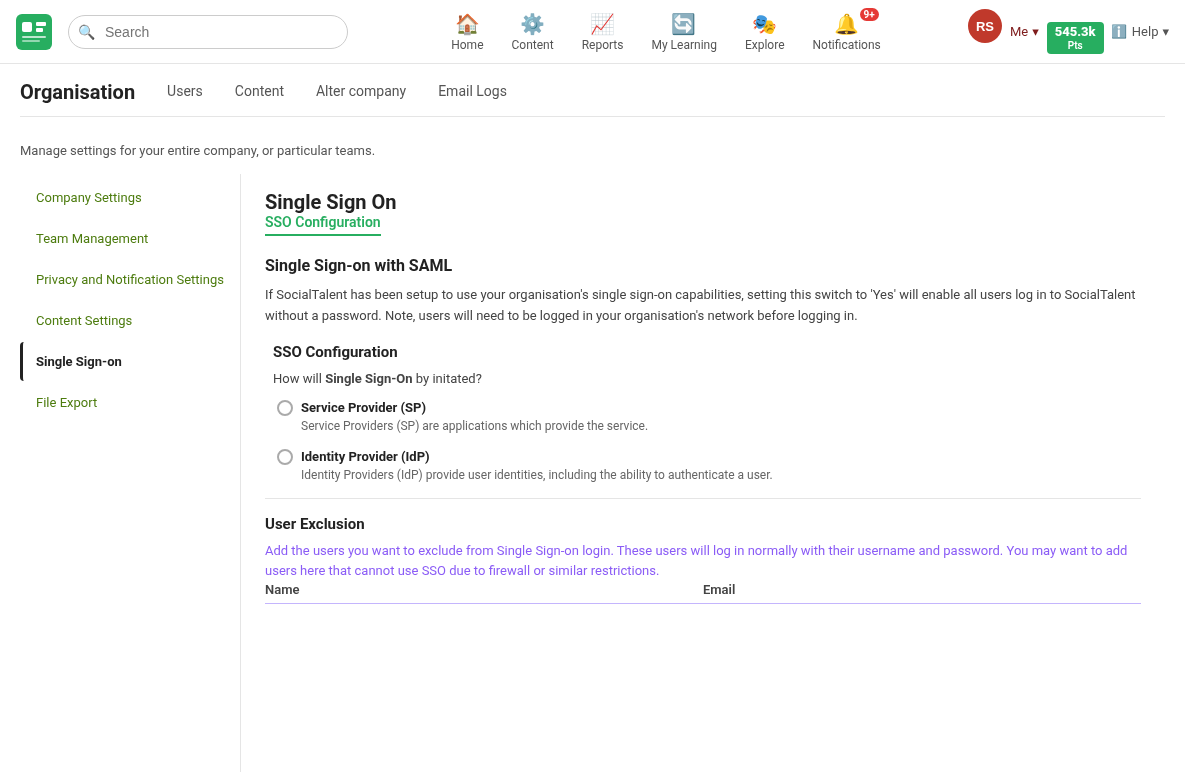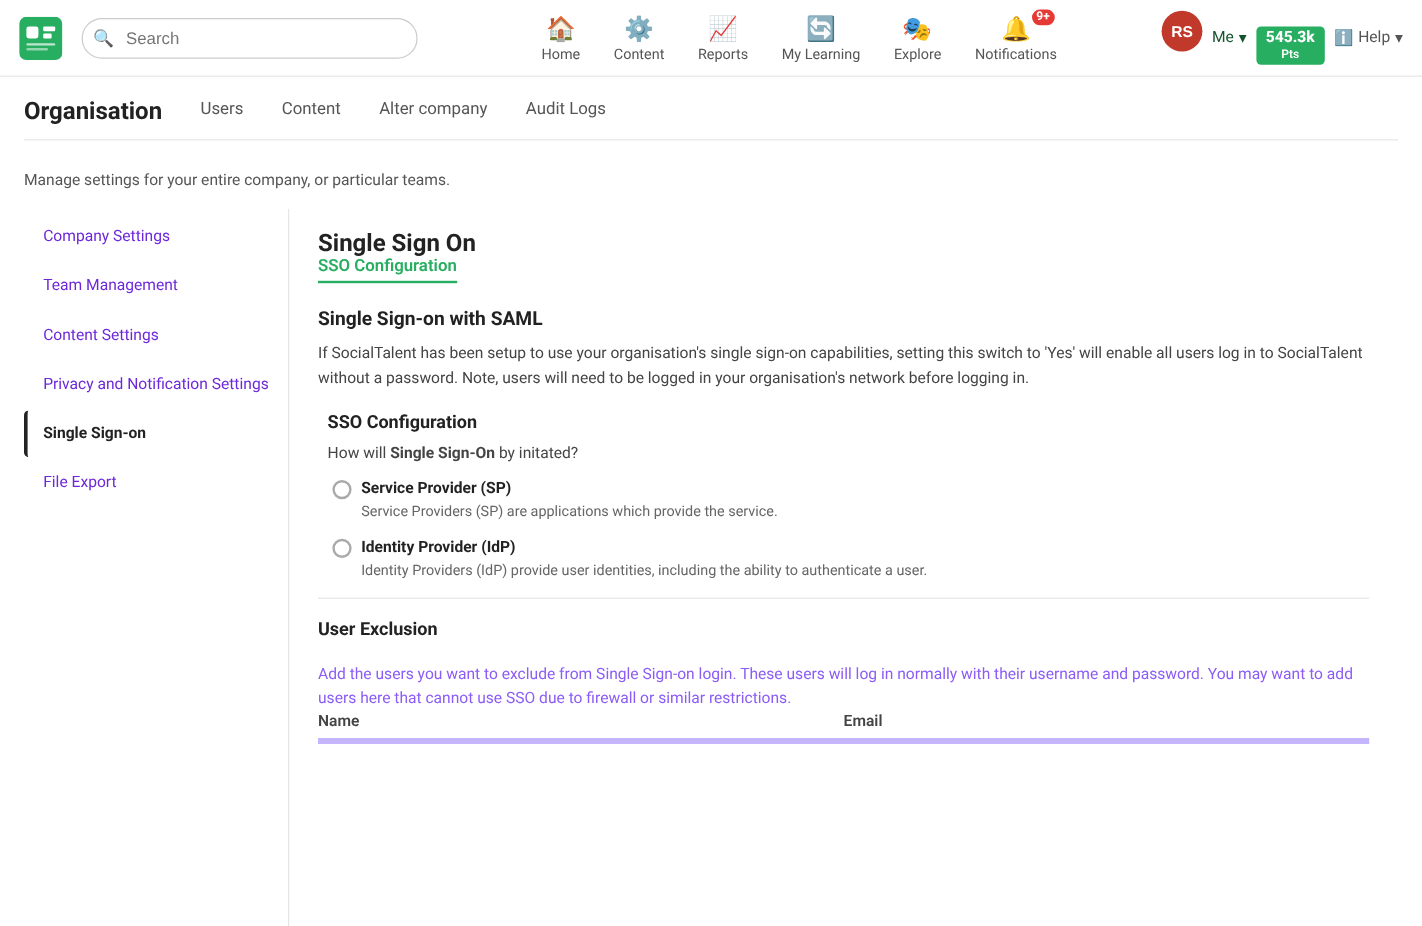--- a/index.html
+++ b/index.html
@@ -22,21 +22,21 @@
     .nav-item { display: flex; flex-direction: column; align-items: center; gap: 2px; padding: 6px 12px; cursor: pointer; font-size: 12px; color: #555; border-radius: 4px; position: relative; }
     .nav-item .nav-icon { font-size: 20px; color: #555; }
     .nav-item .nav-label { font-size: 12px; }
     .notif-badge {
       position: absolute; top: 2px; right: 14px;
       background: #e53935; color: #fff; font-size: 10px; font-weight: 700;
       border-radius: 10px; padding: 1px 4px; min-width: 18px; text-align: center;
     }
     .nav-right { display: flex; gap: 8px; margin-left: auto; }
     .avatar-btn { width: 34px; height: 34px; border-radius: 50%; background: #c0392b; color: #fff; font-size: 13px; font-weight: 700; display: flex; align-items: center; justify-content: center; cursor: pointer; border: none; }
-    .me-wrap { display: flex; align-items: center; gap: 4px; cursor: pointer; font-size: 13px; color: #14532d; }
+    .me-wrap { display: flex; align-items: center; gap: 4px; cursor: pointer; font-size: 13px; color: #7f1d1d; }
     .points-badge {
       background: #27ae60; color: #fff; border-radius: 4px; padding: 2px 8px; font-size: 12px; font-weight: 700; cursor: pointer;
       display: flex; flex-direction: column; align-items: center; line-height: 1.2; margin-top: 13px;
     }
     .points-num { font-size: 13px; font-weight: 800; }
     .points-label { font-size: 10px; font-weight: 600; }
     .help-wrap { display: flex; align-items: center; gap: 4px; cursor: pointer; font-size: 13px; color: #555; }
 
     
     .page-header { padding: 16px 20px 16px 20px; }
@@ -44,21 +44,21 @@
     .org-title { font-size: 20px; font-weight: 700; color: #222; cursor: pointer; padding-bottom: 12px; }
     .org-tab { font-size: 14px; color: #555; cursor: pointer; padding-bottom: 12px; border-bottom: 2px solid transparent; }
     .page-description { font-size: 13px; color: #555; padding: 10px 20px 16px 20px; }
 
     
     .content-wrap { display: flex; padding: 0 20px; gap: 0; min-height: calc(100vh - 160px); }
 
     
     .sidebar { width: 220px; flex-shrink: 0; padding-top: 4px; }
     .sidebar-item {
-      padding: 12px 16px; font-size: 13px; color: #6d28d9; cursor: pointer;
+      padding: 12px 16px; font-size: 13px; color: #4d7c0f; cursor: pointer;
       border-radius: 4px; margin-bottom: 2px; display: block;
     }
     .sidebar-item.active { font-weight: 700; color: #222; border-left: 3px solid #222; padding-left: 13px; }
 
     
     .main-content { flex: 1; padding: 16px 24px; border-left: 1px solid #e5e5e5; }
     .section-title { font-size: 20px; font-weight: 700; color: #222; margin-bottom: 0; }
 
     
     .sso-tab {
@@ -96,25 +96,25 @@
       width: 16px; height: 16px; border-radius: 50%; border: 2px solid #aaa;
       background: #fff; flex-shrink: 0; cursor: pointer;
     }
     .radio-option-label { font-size: 13px; font-weight: 700; color: #222; }
     .radio-desc { font-size: 12px; color: #666; margin-left: 24px; }
 
     
     .divider { border: none; border-top: 1px solid #e5e5e5; margin: 16px 0; }
 
     
-    .user-excl-title { font-size: 15px; font-weight: 700; color: #222; margin-bottom: 20px; }
+    .user-excl-title { font-size: 15px; font-weight: 700; color: #222; margin-bottom: 8px; }
     .user-excl-desc { font-size: 13px; color: #8b5cf6; line-height: 1.6; }
 
     
-    .table-header { display: flex; gap: 0; border-bottom: 5px solid #c4b5fd; padding-bottom: 6px; }
+    .table-header { display: flex; gap: 0; border-bottom: 1px solid #c4b5fd; padding-bottom: 6px; }
     .th-name { flex: 1; font-size: 13px; font-weight: 600; color: #444; }
     .th-email { flex: 1; font-size: 13px; font-weight: 600; color: #444; }
   </style>
 </head>
 <body>
 
 <nav class="topnav">
   <div class="logo-wrap">
     <svg class="logo-icon" viewBox="0 0 36 36" fill="none">
       <rect width="36" height="36" rx="6" fill="#27ae60"></rect>
@@ -176,32 +176,32 @@
     </div>
   </div>
 </nav>
 
 <div class="page-header">
   <div class="org-tabs">
     <span class="org-title">Organisation</span>
     <span class="org-tab">Users</span>
     <span class="org-tab">Content</span>
     <span class="org-tab">Alter company</span>
-    <span class="org-tab">Audit Logs</span>
+    <span class="org-tab">Email Logs</span>
   </div>
 </div>
 <div class="page-description">Manage settings for your entire company, or particular teams.</div>
 
 <div class="content-wrap">
 
   <aside class="sidebar">
     <div class="sidebar-item">Company Settings</div>
     <div class="sidebar-item">Team Management</div>
+    <div class="sidebar-item">Privacy and Notification Settings</div>
     <div class="sidebar-item">Content Settings</div>
-    <div class="sidebar-item">Privacy and Notification Settings</div>
     <div class="sidebar-item active">Single Sign-on</div>
     <div class="sidebar-item">File Export</div>
   </aside>
 
   <main class="main-content">
     <h1 class="section-title">Single Sign On</h1>
 
     <span class="sso-tab">SSO Configuration</span>
 
     

